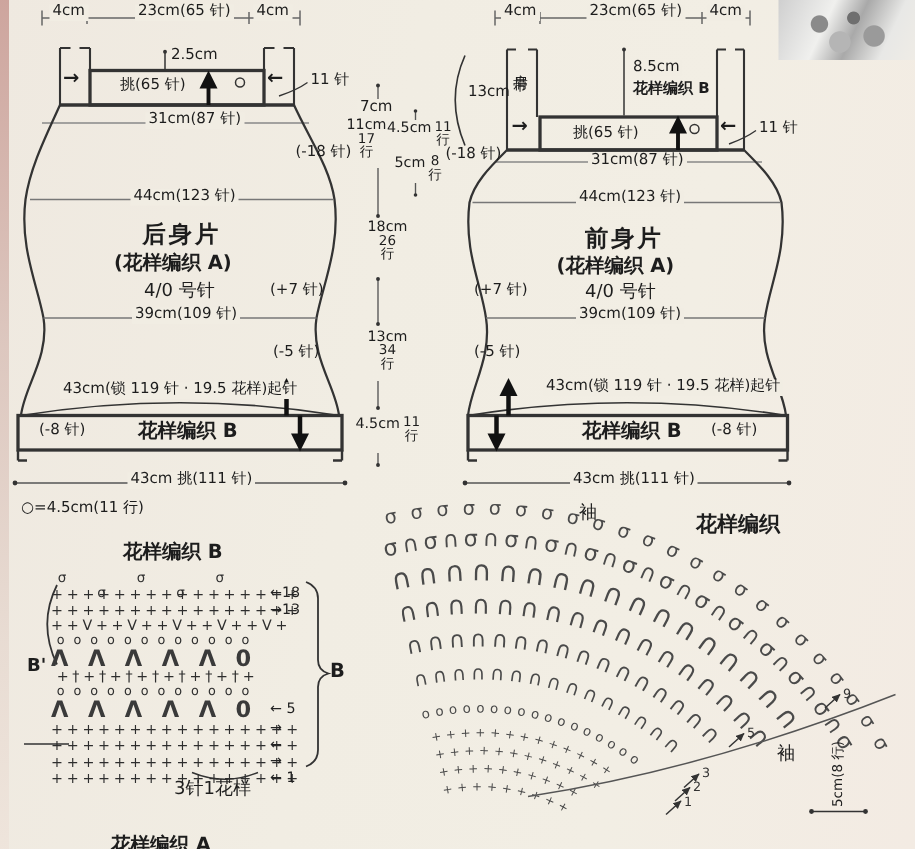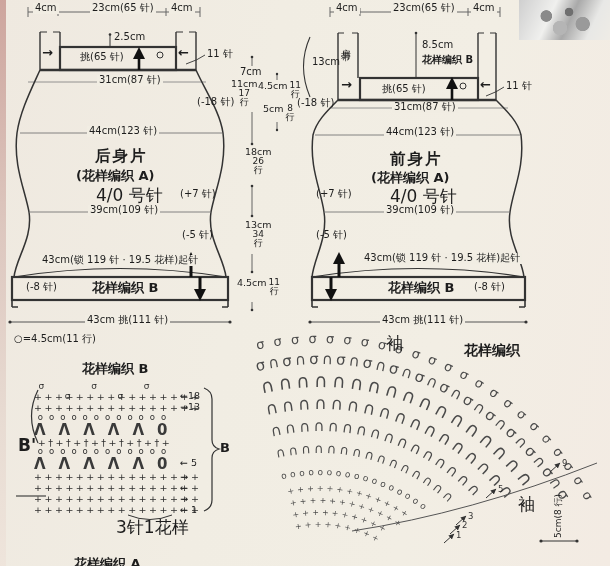--- a/index.html
+++ b/index.html
@@ -11,21 +11,21 @@
   .photo{position:absolute;left:519px;top:0;width:91px;height:40px;
     background:
      radial-gradient(circle at 30% 40%, #8a8a8a 0 8%, transparent 9%),
      radial-gradient(circle at 55% 30%, #6f6f6f 0 7%, transparent 8%),
      radial-gradient(circle at 70% 60%, #9a9a9a 0 10%, transparent 11%),
      radial-gradient(circle at 45% 70%, #b5b5b5 0 12%, transparent 13%),
      linear-gradient(115deg,#cfcfcf,#f0f0ee 35%,#a9a9a9 55%,#e8e8e6 78%,#efece6);
     }
   .lbl{position:absolute;white-space:nowrap;font-size:10px;line-height:1.05;color:#1d1d1d;}
   .bgl{background:#f1ede3;padding:0 2px;}
-  .b{font-weight:bold;} .s10{font-size:10px;} .s11{font-size:17px;}
+  .b{font-weight:bold;} .s10{font-size:10px;} .s11{font-size:12px;}
   .t13{font-size:13px;font-weight:bold;} .t15{font-size:15.5px;font-weight:bold;letter-spacing:2px;}
   .vert{writing-mode:vertical-rl;letter-spacing:2px;}
   .arrowg{font-size:13px;font-weight:bold;}
   .midstack{position:absolute;display:flex;flex-direction:column;align-items:center;font-size:9.5px;line-height:1.05;}
   .midrow{position:absolute;display:flex;align-items:flex-start;font-size:9.5px;line-height:1.05;}
   .midrow .col{display:flex;flex-direction:column;align-items:center;margin-left:2px;font-size:9px;}
   .rot{position:absolute;transform:rotate(-90deg);transform-origin:0 0;font-size:9px;}
   .url{position:absolute;left:329px;top:540px;font-family:"Liberation Mono",monospace;
        font-size:11.5px;color:#9c2b22;letter-spacing:0px;}
   
@@ -311,20 +311,24 @@
       </div>
     <div class="cb-row">
         <span class="cb-sym y-s">++++++++++++++++</span>
         <span class="cb-lab">←18</span>
       </div>
     <div class="cb-row">
         <span class="cb-sym y-s">++++++++++++++++</span>
         <span class="cb-lab">→13</span>
       </div>
     <div class="cb-row">
+        <span class="cb-sym y-s">++V++V++V++V++V+</span>
+        <span class="cb-lab"></span>
+      </div>
+    <div class="cb-row">
         <span class="cb-sym y-c">oooooooooooo</span>
         <span class="cb-lab"></span>
       </div>
     <div class="cb-row">
         <span class="cb-sym y-sh">ΛΛΛΛΛ0</span>
         <span class="cb-lab"></span>
       </div>
     <div class="cb-row">
         <span class="cb-sym y-s">+†+†+†+†+†+†+†+</span>
         <span class="cb-lab"></span>

